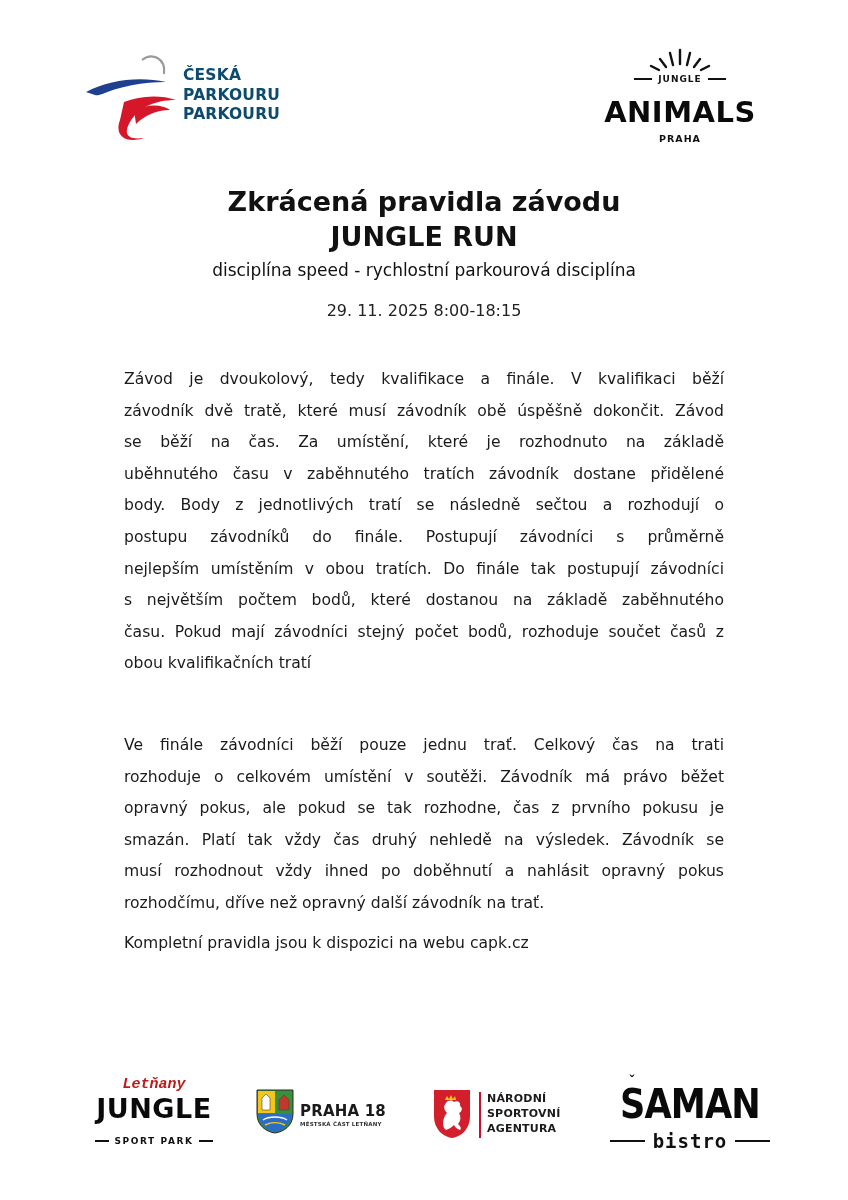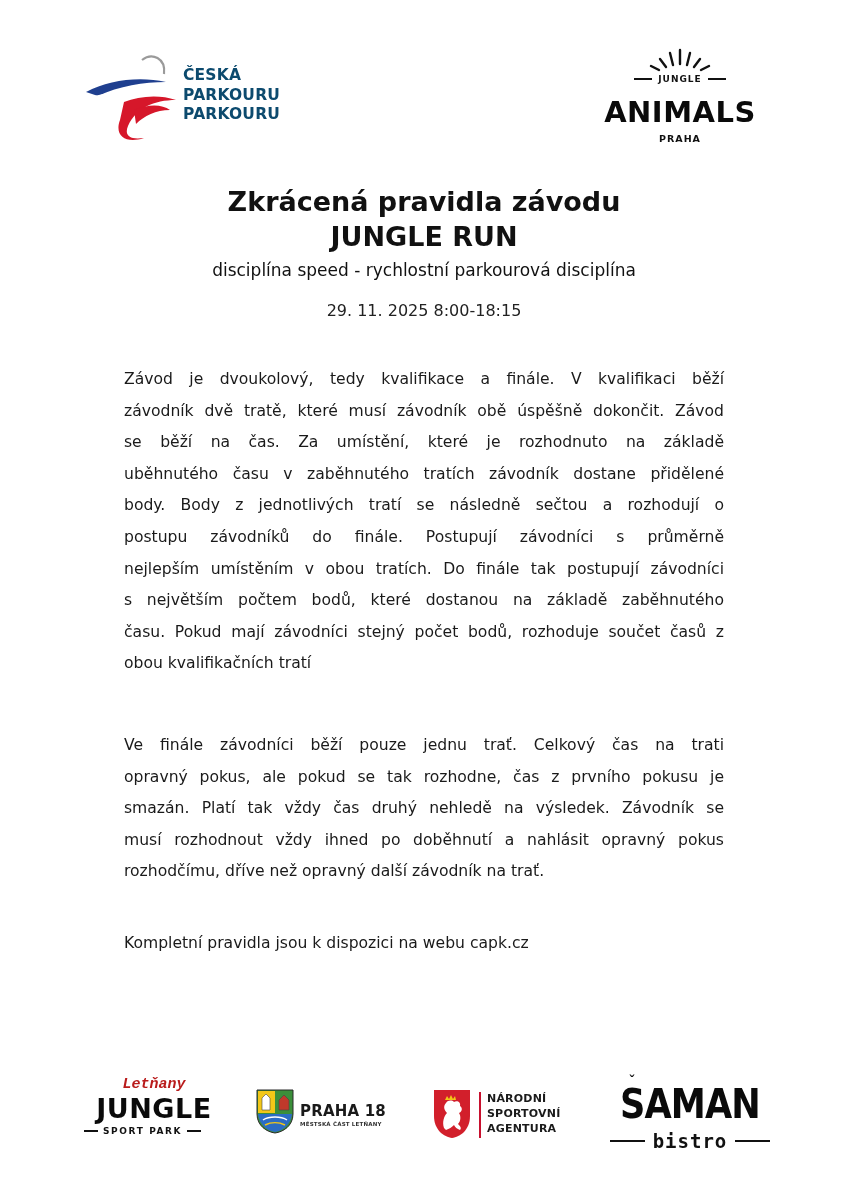--- a/index.html
+++ b/index.html
@@ -32,21 +32,21 @@
     .para1 { top: 364px; text-align: justify; }
     .para2 { top: 730px; text-align: justify; }
     .body-text .line { display: block; text-align: justify; text-align-last: justify; white-space: nowrap; }
     .body-text .line.last { text-align-last: left; }
     .para-foot { position: absolute; left: 124px; top: 928px; font-family: "DejaVu Sans", sans-serif; font-size: 15.6px; line-height: 31.6px; color: #1a1a1a; }
 
     
     .f-jungle { position: absolute; left: 84px; top: 1076px; width: 140px; height: 75px; text-align: center; }
     .f-letnany { font-family: Liberation Mono, monospace; font-style: italic; font-weight: bold; font-size: 15px; line-height: 18px; color: #b91c1c; }
     .f-jungle-word { font-family: "DejaVu Sans", sans-serif; font-weight: bold; font-size: 27px; line-height: 30px; color: #0a0a0a; letter-spacing: 0.5px; }
-    .f-sport-row { display: flex; align-items: center; justify-content: flex-start; gap: 5px; margin-top: 2px; }
+    .f-sport-row { display: flex; align-items: center; justify-content: center; gap: 5px; margin-top: 12px; }
     .f-sport-row .dash { width: 14px; height: 2px; background: #111; }
     .f-sport { font-family: "DejaVu Sans", sans-serif; font-weight: bold; font-size: 9px; letter-spacing: 1.6px; color: #111; }
 
     .f-praha { position: absolute; left: 255px; top: 1076px; width: 135px; height: 70px; }
     .f-praha-shield { position: absolute; left: 0; top: 12px; }
     .f-praha-name { position: absolute; left: 45px; top: 26px; font-family: "DejaVu Sans", sans-serif; font-weight: bold; font-size: 15px; color: #1a1a1a; letter-spacing: 0.2px; }
     .f-praha-sub { position: absolute; left: 45px; top: 45px; font-family: "DejaVu Sans", sans-serif; font-weight: bold; font-size: 5.5px; color: #333; letter-spacing: 0.2px; }
 
     .f-nsa { position: absolute; left: 432px; top: 1086px; width: 150px; height: 60px; }
     .f-nsa-shield { position: absolute; left: 0; top: 2px; }
@@ -119,20 +119,21 @@
   <span class="line">body. Body z jednotlivých tratí se následně sečtou a rozhodují o</span>
   <span class="line">postupu závodníků do finále. Postupují závodníci s průměrně</span>
   <span class="line">nejlepším umístěním v obou tratích. Do finále tak postupují závodníci</span>
   <span class="line">s největším počtem bodů, které dostanou na základě zaběhnutého</span>
   <span class="line">času. Pokud mají závodníci stejný počet bodů, rozhoduje součet časů z</span>
   <span class="line last">obou kvalifikačních tratí</span>
 </div>
 
 <div class="body-text para2">
   <span class="line">Ve finále závodníci běží pouze jednu trať. Celkový čas na trati</span>
+  <span class="line">rozhoduje o celkovém umístění v soutěži. Závodník má právo běžet</span>
   <span class="line">opravný pokus, ale pokud se tak rozhodne, čas z prvního pokusu je</span>
   <span class="line">smazán. Platí tak vždy čas druhý nehledě na výsledek. Závodník se</span>
   <span class="line">musí rozhodnout vždy ihned po doběhnutí a nahlásit opravný pokus</span>
   <span class="line last">rozhodčímu, dříve než opravný další závodník na trať.</span>
 </div>
 
 <div class="para-foot">Kompletní pravidla jsou k dispozici na webu capk.cz</div>
 
 <div class="f-jungle">
   <div class="f-letnany">Letňany</div>

